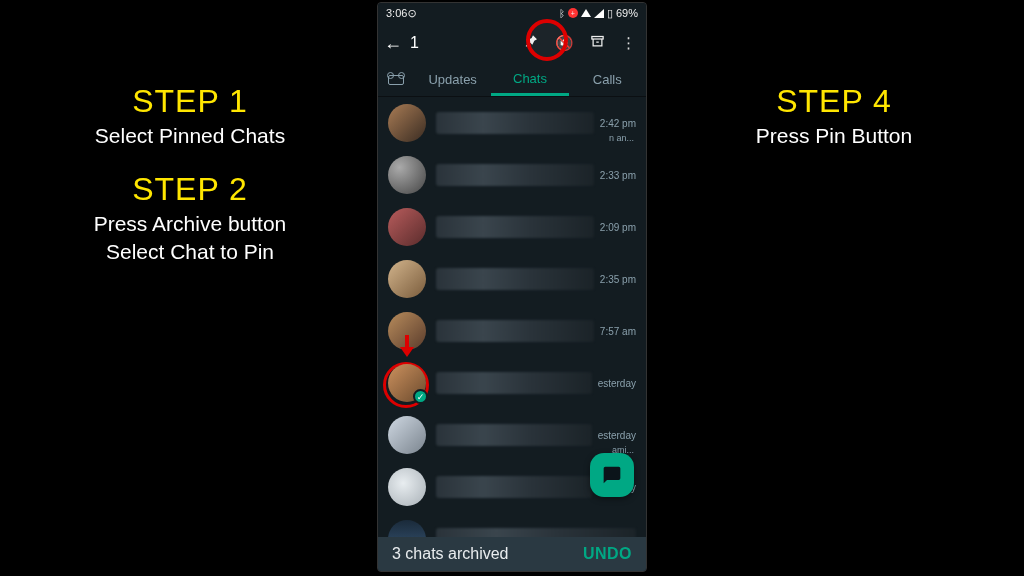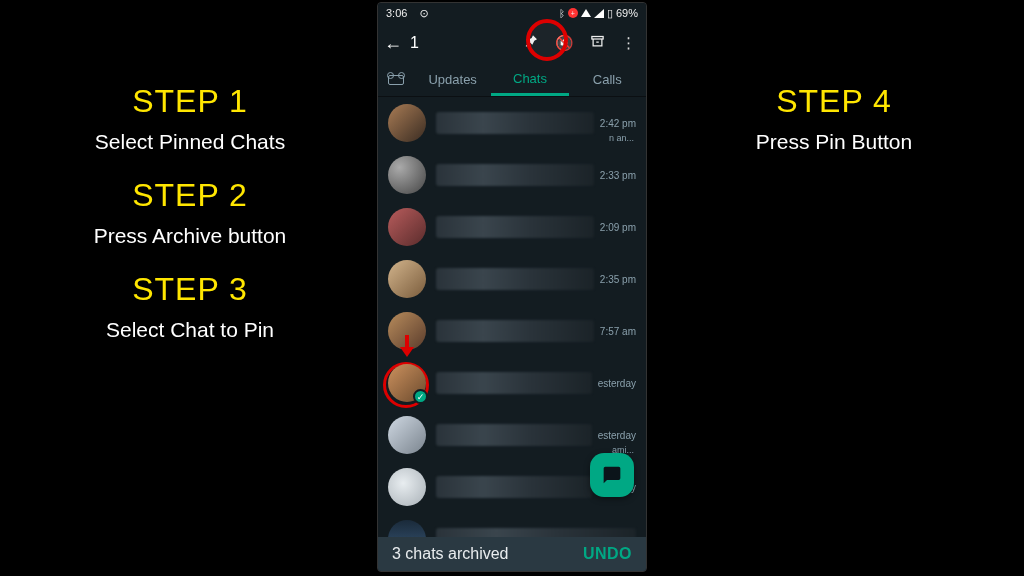--- a/index.html
+++ b/index.html
@@ -22,21 +22,21 @@
   .step-title {
     color: #ffe600;
     font-size: 32px;
     letter-spacing: 1px;
     margin-top: 23px;
     font-weight: 400;
   }
   .step-desc {
     color: #fff;
     font-size: 21px;
-    margin-top: 10px;
+    margin-top: 4px;
     font-weight: 400;
   }
   .phone {
     position: absolute;
     left: 50%;
     top: 2px;
     transform: translateX(-50%);
     width: 270px;
     height: 570px;
     background: #131c21;
@@ -48,21 +48,20 @@
   }
   .statusbar {
     height: 20px;
     background: #131c21;
     display: flex;
     justify-content: space-between;
     align-items: center;
     padding: 0 8px;
     font-size: 11px;
     color: #eee;
-    gap: 12px;
   }
   .status-right { display:flex; align-items:center; gap:3px; }
   .status-right .bt { font-size:10px; }
   .status-right .notif { background:#f33; border-radius:50%; width:10px; height:10px; display:inline-flex; align-items:center; justify-content:center; font-size:7px;}
   .status-right .tri {
     width:0;height:0;border-left:5px solid transparent;border-right:5px solid transparent;border-bottom:8px solid #fff;display:inline-block;
   }
   .status-right .sig {
     width:0;height:0;border-style:solid;border-width:0 0 9px 10px;border-color:transparent transparent #fff transparent;
   }
@@ -213,21 +212,20 @@
   .commicon::before{left:-2px;} .commicon::after{right:-2px;}
 </style>
 </head>
 <body>
 
 <div class="side left">
   <div class="step-title">STEP 1</div>
   <div class="step-desc">Select Pinned Chats</div>
   <div class="step-title">STEP 2</div>
   <div class="step-desc">Press Archive button</div>
-  <div class="step-title">STEP 3</div>
   <div class="step-desc">Select Chat to Pin</div>
 </div>
 
 <div class="side right">
   <div class="step-title">STEP 4</div>
   <div class="step-desc">Press Pin Button</div>
 </div>
 
 <div class="phone">
 

